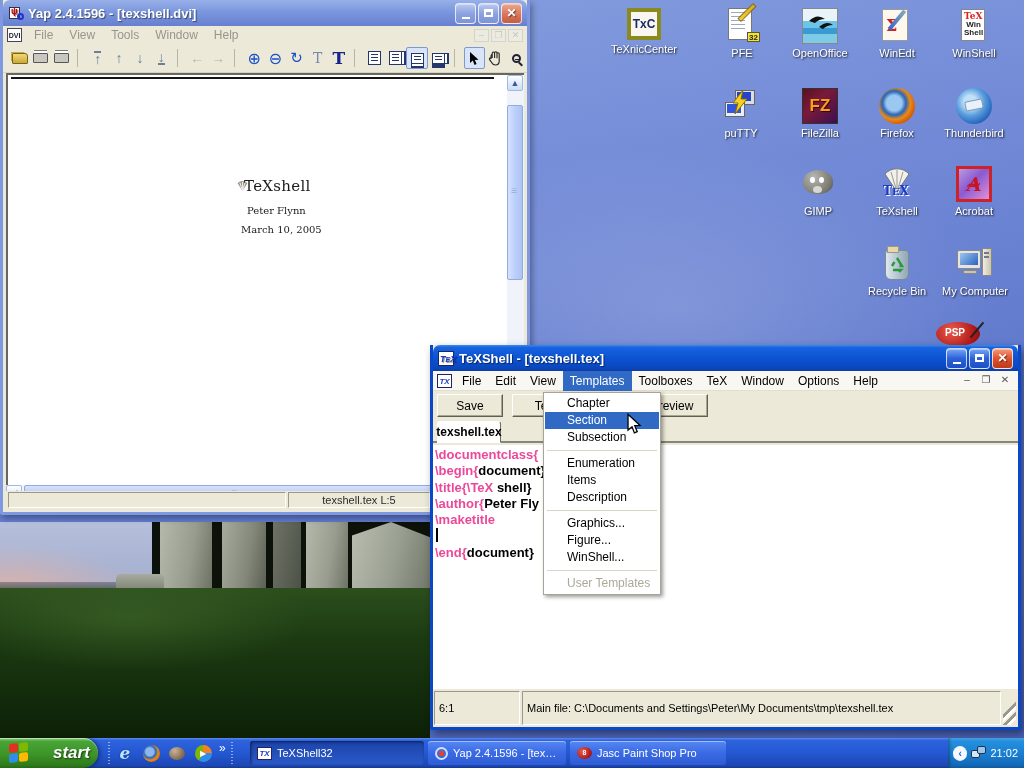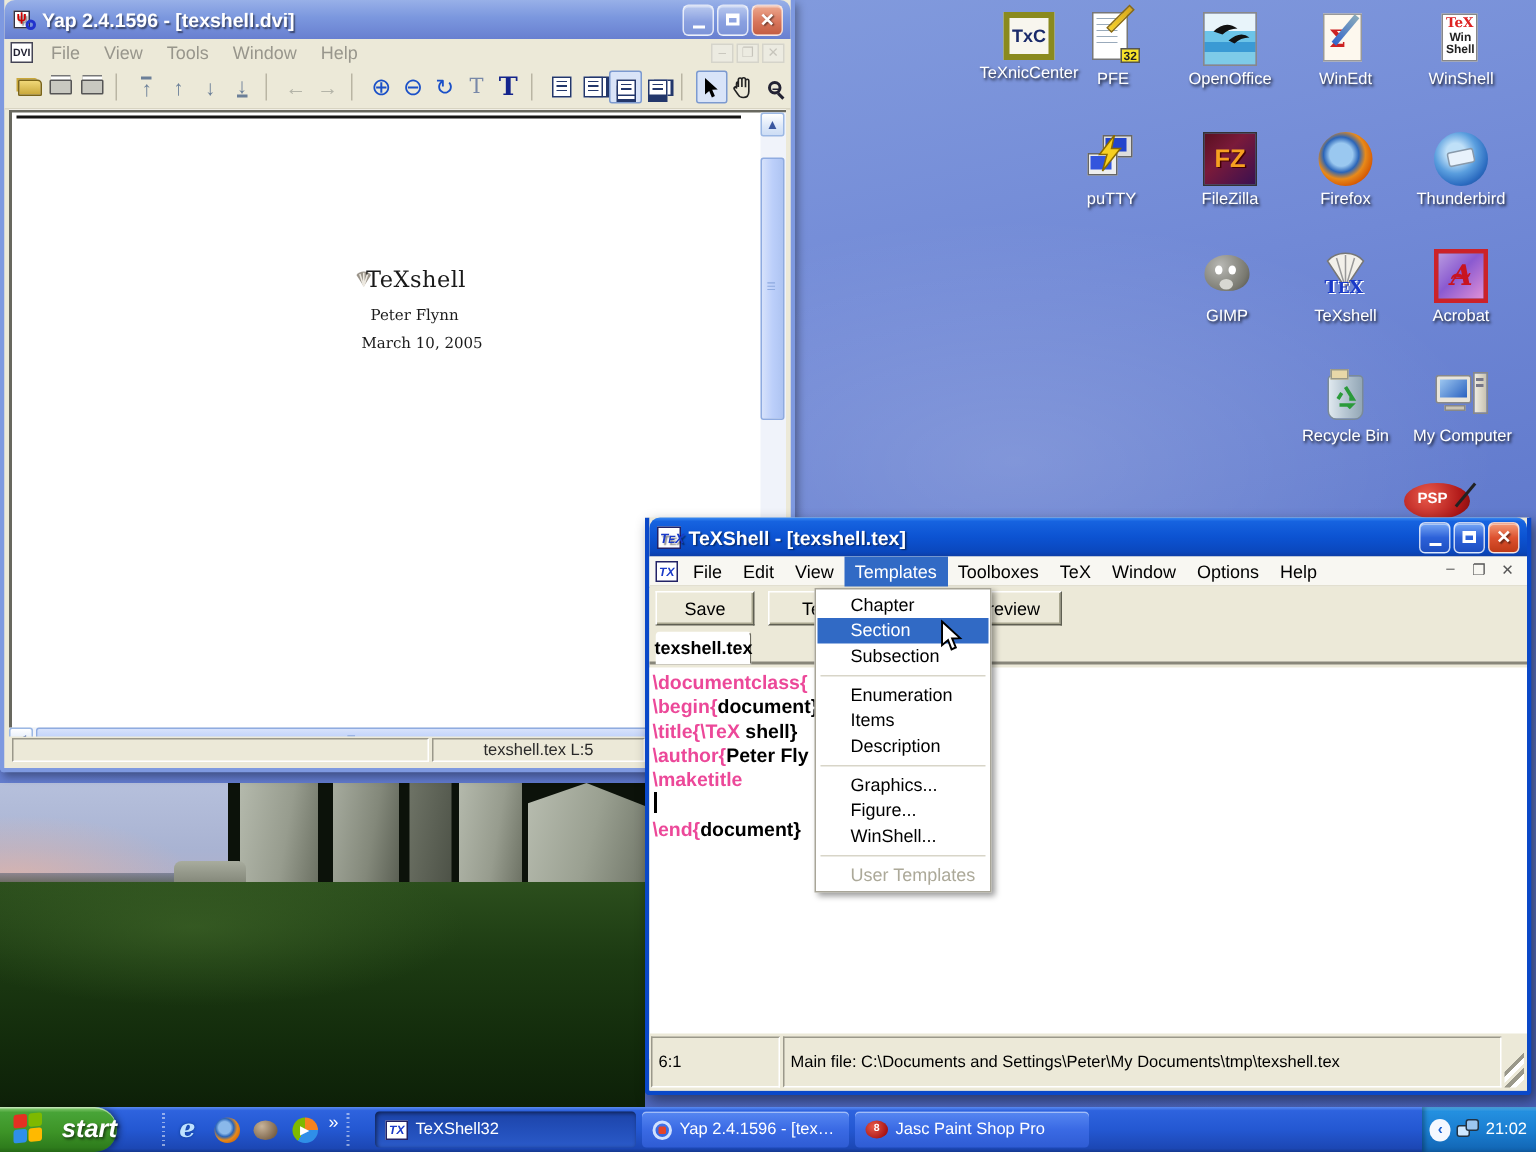--- a/index.html
+++ b/index.html
@@ -106,21 +106,21 @@
   .ph-tree{position:absolute;left:0;top:60px;width:175px;height:7px;background:linear-gradient(180deg,rgba(85,95,115,.55),rgba(60,75,60,.7))}
   .ph-grass{position:absolute;left:0;top:66px;width:100%;height:150px;
     background:radial-gradient(60% 50% at 30% 20%, rgba(70,110,45,.5), transparent 70%),
                linear-gradient(180deg,#2c4f1d 0%,#1c3a12 35%,#122a0b 75%,#0d2008 100%)}
   .stonesbg{position:absolute;left:152px;top:0;width:278px;height:86px;background:#0c120a}
   .stone{position:absolute;top:0;background:linear-gradient(100deg,#b4b9ac 0%,#979c8e 55%,#676c5e 100%)}
 
   
   .taskbar{position:absolute;left:0;top:738px;width:1024px;height:30px;z-index:60;
     background:linear-gradient(180deg,#5a8af0 0%,#2e63de 8%,#2458d2 50%,#1c47b4 92%,#15388f 100%)}
-  .startbtn{position:absolute;left:0;top:0;height:30px;width:78px;border-radius:0 16px 16px 0;
+  .startbtn{position:absolute;left:0;top:0;height:30px;width:98px;border-radius:0 16px 16px 0;
     background:linear-gradient(180deg,#8fd07a 0%,#48a437 12%,#3d9427 55%,#2e7c1c 90%,#256815 100%);
     box-shadow:2px 0 4px rgba(0,0,0,.4), inset 0 1px 0 rgba(255,255,255,.45);
     display:flex;align-items:center;padding-left:9px;gap:24px;color:#fff;font-size:17px;
     font-weight:bold;font-style:italic;text-shadow:1px 1px 2px rgba(0,0,0,.6)}
   .flag{width:20px;height:20px;position:relative;transform:skewY(-6deg)}
   .flag i{position:absolute;width:9px;height:9px;border-radius:2px}
   .qsep{width:5px;height:22px;margin:4px 2px;background:repeating-linear-gradient(180deg,rgba(255,255,255,.5) 0 1px,transparent 1px 3px);width:2px}
   .qlicon{width:20px;height:20px;margin:5px 3px;display:flex;align-items:center;justify-content:center}
   .taskbtn{position:absolute;top:3px;height:24px;border-radius:3px;color:#fff;font-size:11px;
     display:flex;align-items:center;gap:5px;padding:0 7px;overflow:hidden;white-space:nowrap}
@@ -132,21 +132,21 @@
     color:#fff;font-size:11px}
 
   .icon-sq{position:absolute;border-radius:2px}
   .mi{cursor:default}
 </style>
 </head>
 <body>
 
 <div class="desktop">
 
-  <div class="dcell" style="left:646px;top:8px">
+  <div class="dcell" style="left:604px;top:8px">
     <div class="dart" style="width:34px;height:32px;border:4px solid #8a8a1e;background:#f8f6ee;color:#1a2a6a;font-weight:bold;font-size:12px;display:flex;align-items:center;justify-content:center">TxC</div>
     <div class="dlabel">TeXnicCenter</div>
   </div>
   <div class="dcell" style="left:702px;top:8px">
     <div class="dart">
       <div style="position:absolute;left:4px;top:0;width:24px;height:32px;background:#fff;border:1px solid #777"></div>
       <div style="position:absolute;left:7px;top:4px;width:14px;height:20px;background:repeating-linear-gradient(180deg,#9ab 0 1px,transparent 1px 4px)"></div>
       <div style="position:absolute;left:12px;top:2px;width:22px;height:5px;background:linear-gradient(90deg,#f5d02a,#d8a81c);transform:rotate(-45deg);border:1px solid #8a6a10"></div>
       <div style="position:absolute;right:0;bottom:2px;width:13px;height:10px;background:#f7e32a;border:1px solid #555;font-size:8px;font-weight:bold;line-height:9px;color:#222">32</div>
     </div>

